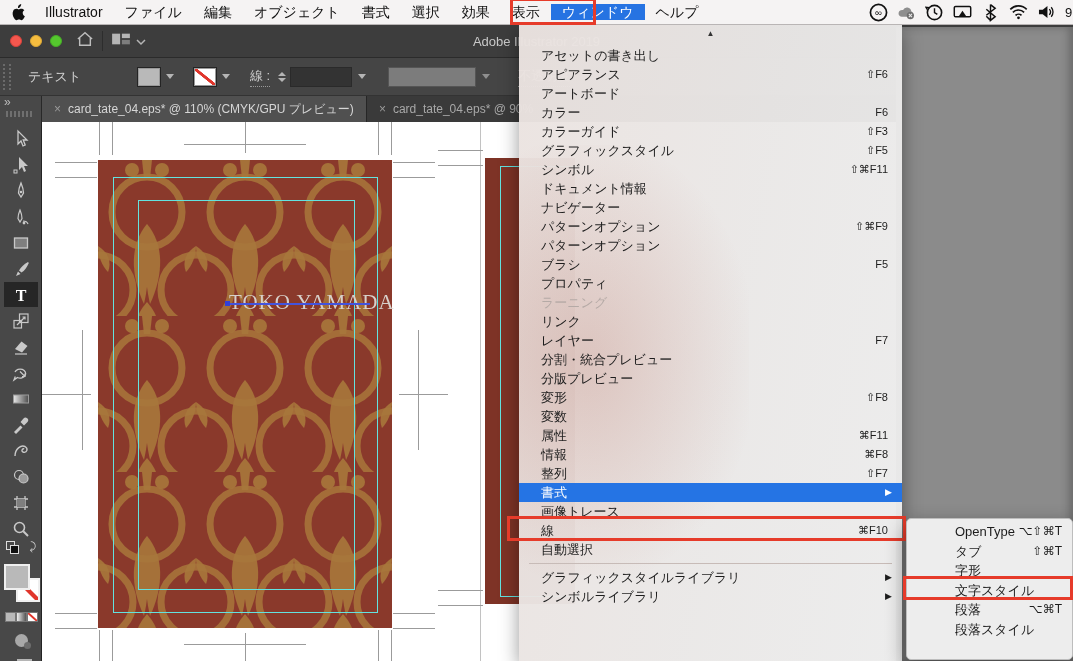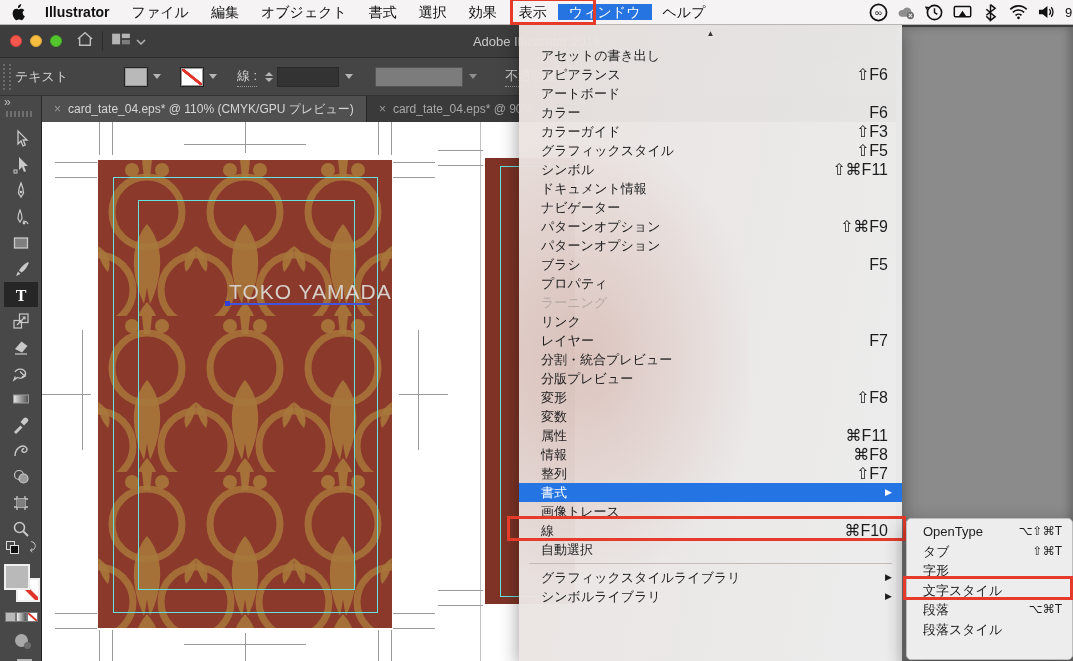--- a/index.html
+++ b/index.html
@@ -5,21 +5,21 @@
   * { margin:0; padding:0; box-sizing:border-box; }
   html,body { width:1073px; height:661px; overflow:hidden; }
   body { font-family:"Liberation Sans","DejaVu Sans",sans-serif; position:relative; background:#fff; }
 
   
   .menubar { position:absolute; left:0; top:0; width:1073px; height:25px; background:#f5f3f3;
              border-bottom:1px solid #b9b5b5; display:flex; align-items:center; z-index:40; }
   .mb-left { display:flex; align-items:center; height:100%; }
   .apple { width:34px; display:flex; justify-content:center; align-items:center; }
   .mbitem { padding:0 11px; font-size:14px; color:#111; height:25px; line-height:25px; white-space:nowrap; }
-  .mbitem.bold { font-weight:bold; }
+  .mbitem.bold { font-weight:normal; }
   .mbitem.highlight { background:#2673e2; color:#fff; }
   .mb-right { margin-left:auto; display:flex; align-items:center; gap:9px; padding-right:0; height:100%; }
   .statusicon { width:19px; height:19px; display:flex; align-items:center; justify-content:center; }
   .clockpart { font-size:13px; color:#111; width:8px; overflow:hidden; }
 
   
   .redbox { position:absolute; border:3px solid #e63b2a; background:transparent; pointer-events:none; }
 
   
   #win { position:absolute; left:0; top:25px; width:1073px; height:636px; background:#3e3e3e; }
@@ -32,21 +32,21 @@
   .tl-green{ background:#55c72e; border:1px solid #46ad27;}
   .tb-home { margin-left:14px; }
   .tb-sep { width:1px; height:20px; background:#2d2d2d; margin:0 8px; }
   .tb-title { position:absolute; left:0; right:0; text-align:center; font-size:13px; color:#c9c9c9; pointer-events:none; }
   .tb-chevron { margin-left:5px; }
 
   
   .controlbar { position:absolute; left:0; top:33px; width:100%; height:38px; background:#454545;
                 border-bottom:1px solid #333; display:flex; align-items:center; font-size:13px; color:#cfcfcf; }
   .cb-grip { width:8px; height:26px; margin-left:3px; border-left:2px dotted #6a6a6a; border-right:2px dotted #6a6a6a; }
-  .cb-label { margin-left:4px; width:70px; }
+  .cb-label { margin-left:17px; width:70px; }
   .swatch { width:22px; height:18px; border:1px solid #9a9a9a; outline:1px solid #242424; }
   .sw-fill { background:#b9b9b9; margin-left:40px; }
   .sw-stroke { margin-left:14px; background:linear-gradient(to top right,#fff 43%,#e0352b 45%,#e0352b 55%,#fff 57%); }
   .tri { width:0; height:0; border-left:4px solid transparent; border-right:4px solid transparent;
          border-top:5px solid #b5b5b5; margin:0 6px 0 6px; }
   .cb-stroke-label { margin-left:14px; border-bottom:1px dotted #9a9a9a; padding-bottom:1px; }
   .stepper { display:flex; flex-direction:column; margin-left:8px; gap:2px; }
   .stepper i { width:0; height:0; border-left:4px solid transparent; border-right:4px solid transparent; }
   .stepper .up { border-bottom:4px solid #b5b5b5; }
   .stepper .dn { border-top:4px solid #b5b5b5; }
@@ -106,34 +106,34 @@
 
   
   .wmenu { position:absolute; left:519px; top:0; width:383px; height:636px; z-index:10;
            background:linear-gradient(100deg, rgba(235,227,224,.97), rgba(234,232,231,.97) 55%, rgba(236,236,236,.97));
            box-shadow:0 6px 18px rgba(0,0,0,.4); font-size:13px; color:#1d1d1d; }
   .wtint { position:absolute; left:0; top:120px; width:230px; height:430px; pointer-events:none;
            background:radial-gradient(ellipse at 30% 50%, rgba(160,60,40,.20), rgba(160,60,40,0) 75%); }
   .warrow { height:16px; display:flex; justify-content:center; align-items:center; font-size:8px; color:#333; }
   .wmenu ul { list-style:none; position:relative; }
   .wmenu li { height:19px; line-height:19px; padding-left:22px; position:relative; white-space:nowrap; }
-  .wmenu li .sc { position:absolute; right:14px; color:#1d1d1d; font-size:16px; }
+  .wmenu li .sc { position:absolute; right:14px; color:#1d1d1d; font-size:11px; }
   .wmenu li .arr { position:absolute; right:10px; font-size:9px; top:0; }
   .wmenu li.highlight { background:#2574e4; color:#fff; }
   .wmenu li.highlight .sc, .wmenu li.highlight .arr { color:#fff; }
   .wmenu li.disabled { color:#b5aaa6; }
   .wmenu li.faded { height:5px; }
   .wmenu li.sep { height:9px; padding:0 0; }
   .wmenu li.sep:after { content:""; position:absolute; left:10px; right:10px; top:4px; height:1px; background:#c7bbb7; }
 
   
   .submenu { position:absolute; left:906px; top:493px; width:167px; height:142px; z-index:12;
              background:#ededed; border:1px solid #bdbdbd; border-radius:5px;
              box-shadow:0 8px 20px rgba(0,0,0,.45); font-size:13px; color:#1d1d1d; padding-top:3px; }
-  .submenu ul { list-style:none; }
+  .submenu ul { list-style:none;padding-left:32px; }
   .submenu li { height:19.5px; line-height:19.5px; padding-left:16px; position:relative; white-space:nowrap; }
   .submenu li .sc { position:absolute; right:10px; font-size:12px; }
   .submenu li.highlight { background:#2574e4; color:#fff; }
   .submenu li.highlight .sc { color:#fff; }
 </style>
 </head>
 <body>
 
 <div class="menubar">
   <div class="mb-left">
@@ -439,21 +439,21 @@
             </g>
           </pattern>
         </defs>
         <rect width="294" height="468" fill="url(#dmk)"></rect>
       </svg>
     </div>
 
     <div class="cyan" style="left:71px;top:55px;width:265px;height:436px;"></div>
     <div class="cyan" style="left:96px;top:78px;width:217px;height:390px;"></div>
 
-    <div class="cardtext" style="left:187px;top:158px;">TOKO YAMADA</div>
+    <div class="cardtext" style="left:187px;top:168px;font-family:Liberation Serif, serif;">TOKO YAMADA</div>
     <div class="underline" style="left:185px;top:181px;width:143px;"></div>
     <div class="handle" style="left:183px;top:179px;"></div>
 
     <div class="divider" style="left:438px;top:0;width:1px;height:539px;"></div>
 
     <div class="card" style="left:443px;top:36px;width:90px;height:446px;background:#7e3326;"></div>
     <div class="cyan" style="left:458px;top:44px;width:80px;height:431px;border-right:none;"></div>
   <div class="trim" style="left: 57px; top: 0px; width: 1px; height: 33px;"></div>
       <div class="trim" style="left: 70px; top: 0px; width: 1px; height: 33px;"></div>
       <div class="trim" style="left: 336px; top: 0px; width: 1px; height: 33px;"></div>

